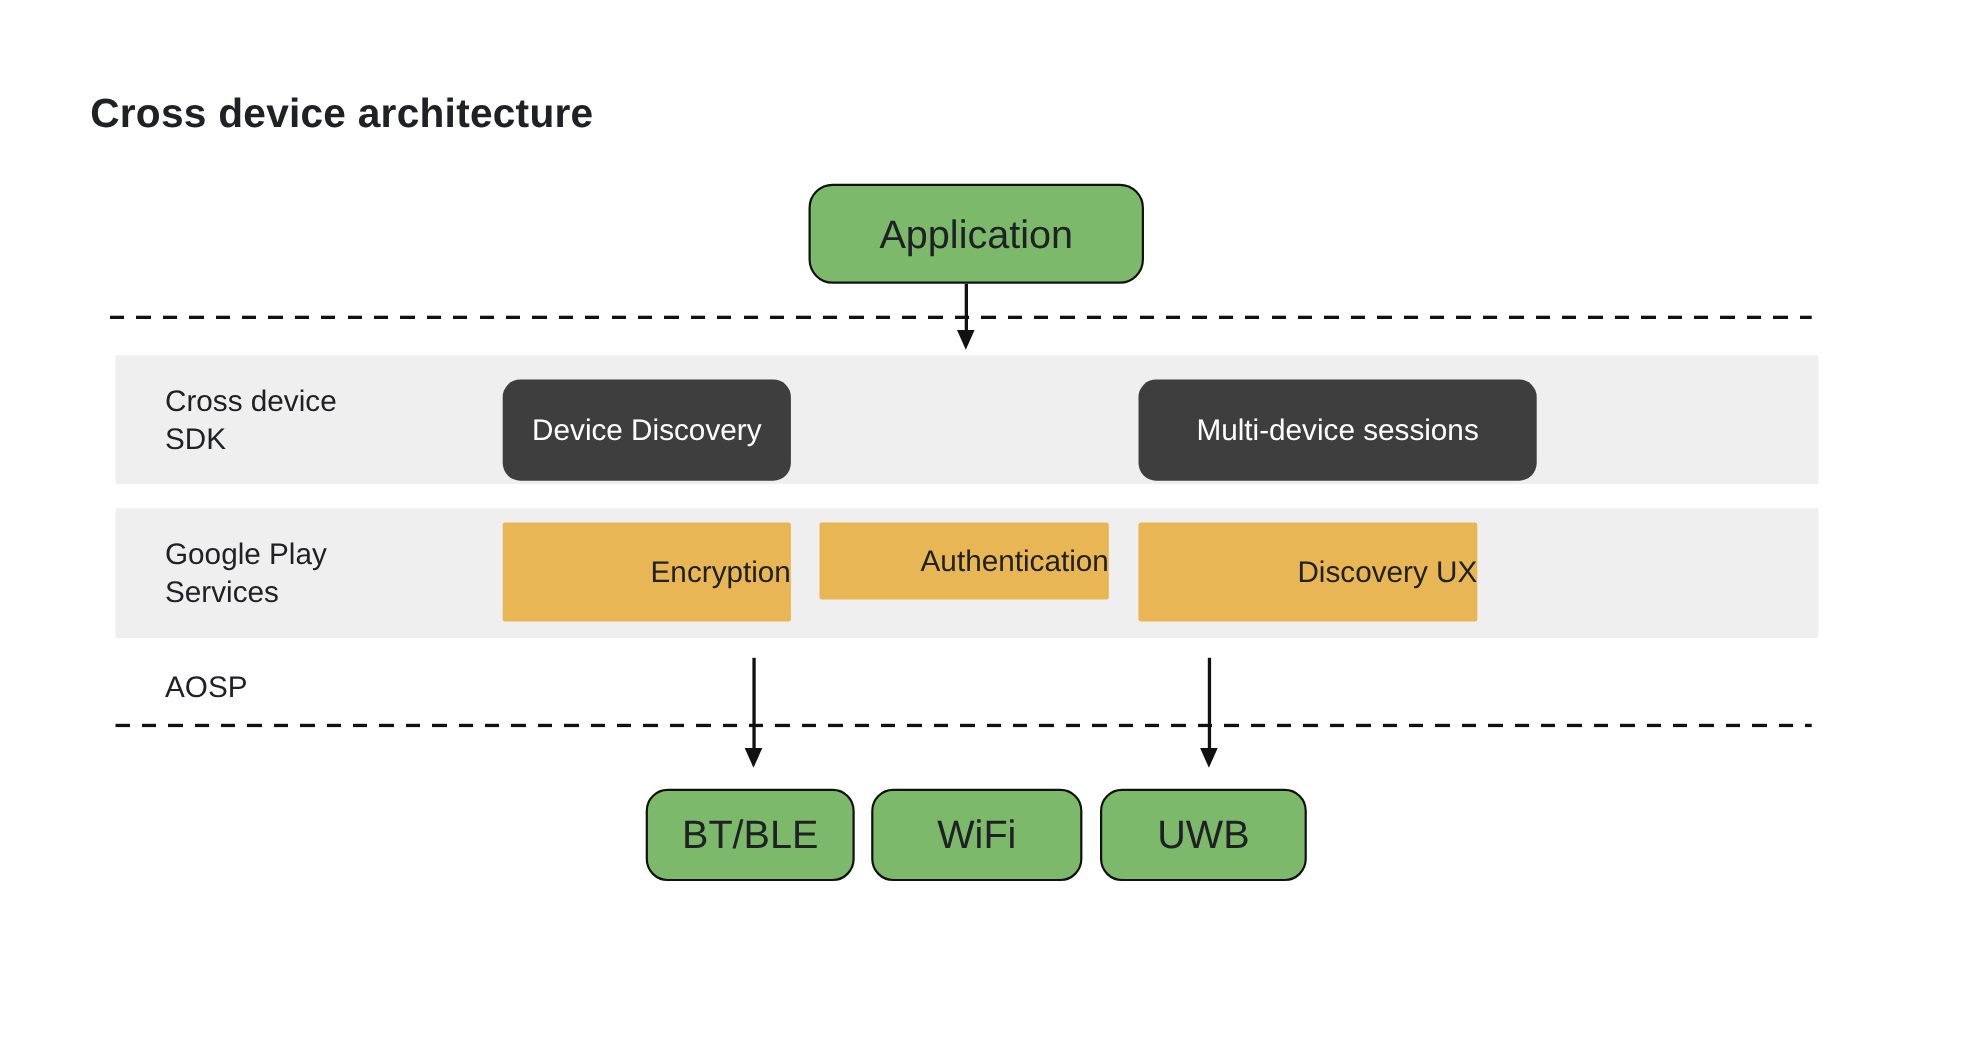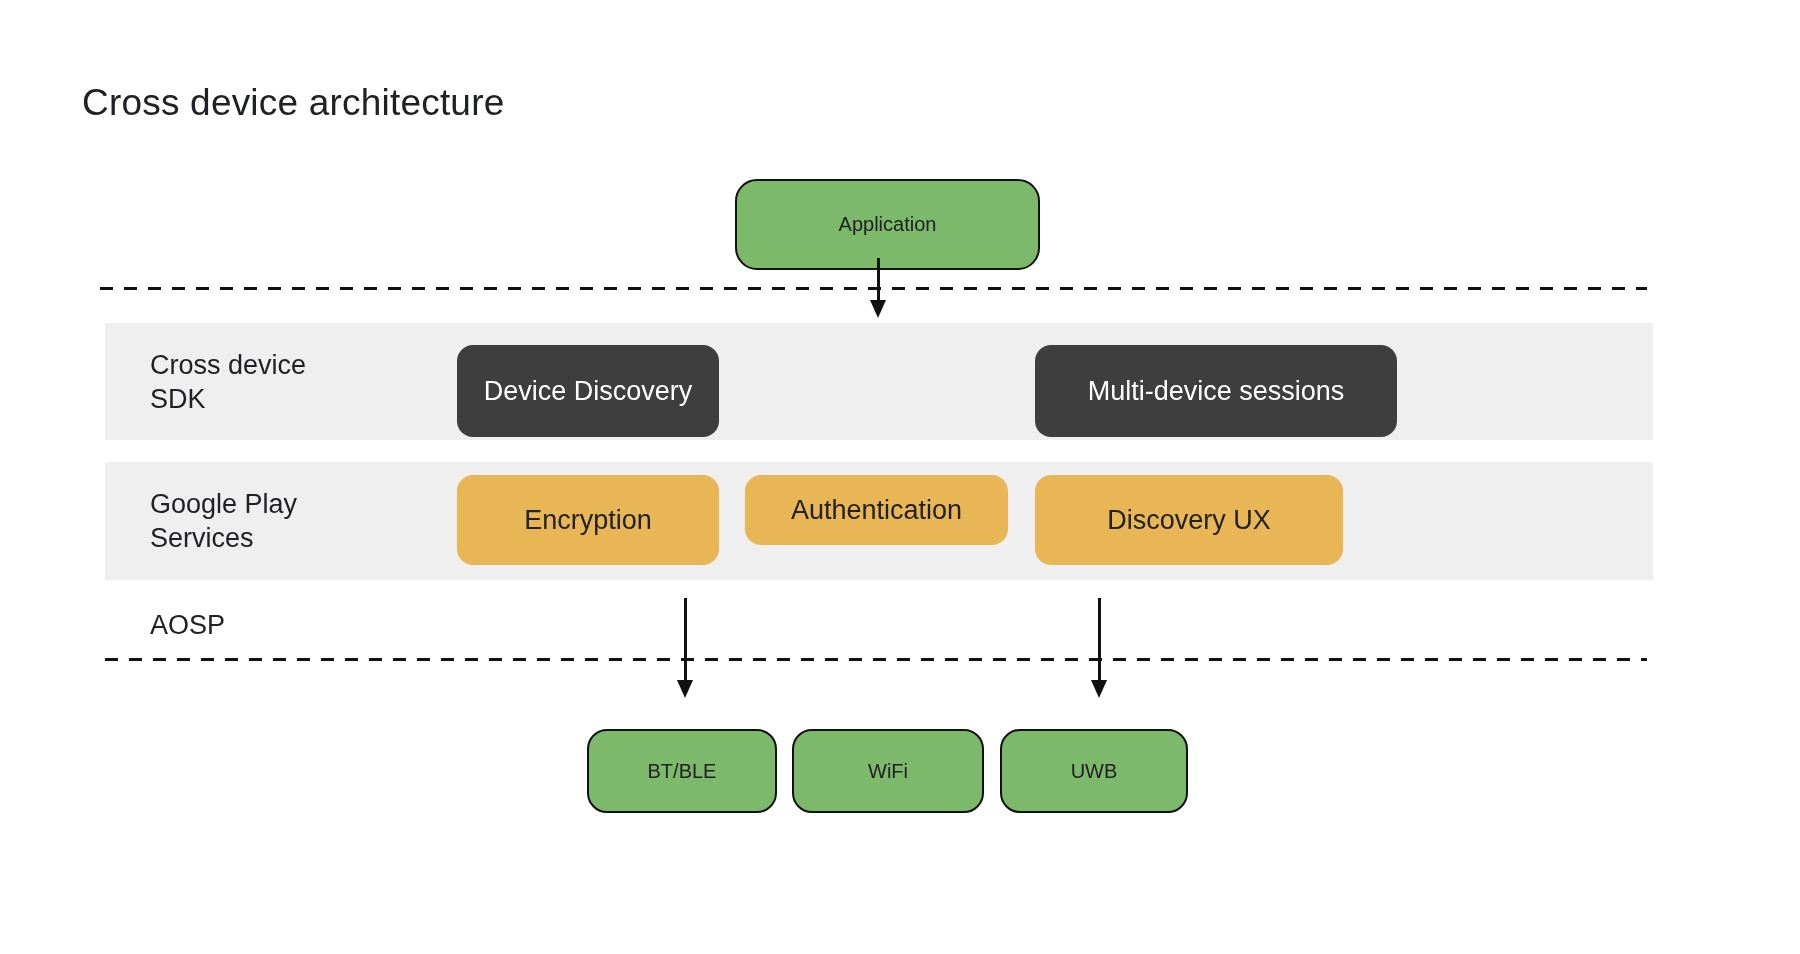--- a/index.html
+++ b/index.html
@@ -21,21 +21,21 @@
     background: var(--bg);
     font-family: "Liberation Sans", "DejaVu Sans", sans-serif;
     color: var(--text_dark);
     overflow: hidden;
   }
   .title {
     position: absolute;
     left: 82px;
     top: 82px;
     font-size: 37px;
-    font-weight: 400;
+    font-weight: 700;
     letter-spacing: 0.2px;
     color: var(--text_dark);
     white-space: nowrap;
   }
   .band {
     position: absolute;
     left: 105px;
     width: 1548px;
     background: var(--band);
     display: flex;
@@ -63,36 +63,36 @@
     display: flex;
     align-items: center;
     justify-content: center;
     text-align: center;
     font-weight: 500;
   }
   .node-green {
     background: var(--green);
     border: 2px solid var(--line);
     border-radius: 22px;
-    font-size: 20px;
+    font-size: 36px;
     color: var(--text_dark);
-    margin-top: 12px;
   }
   .node-dark {
     background: var(--dark);
     border-radius: 16px;
     font-size: 27px;
     line-height: 34px;
     color: var(--text_light);
   }
   .node-yellow {
     background: var(--yellow);
-    border-radius: 16px;
+    border-radius: 2px;
     font-size: 27px;
     color: var(--text_dark);
+    justify-content: flex-end;
   }
   .dashed {
     position: absolute;
     height: 3px;
     background: repeating-linear-gradient(90deg, var(--line) 0 13px, transparent 13px 24px);
   }
   .dash-top { left: 100px; top: 287px; width: 1547px; }
   .dash-bottom { left: 105px; top: 658px; width: 1542px; }
   .vline {
     position: absolute;

